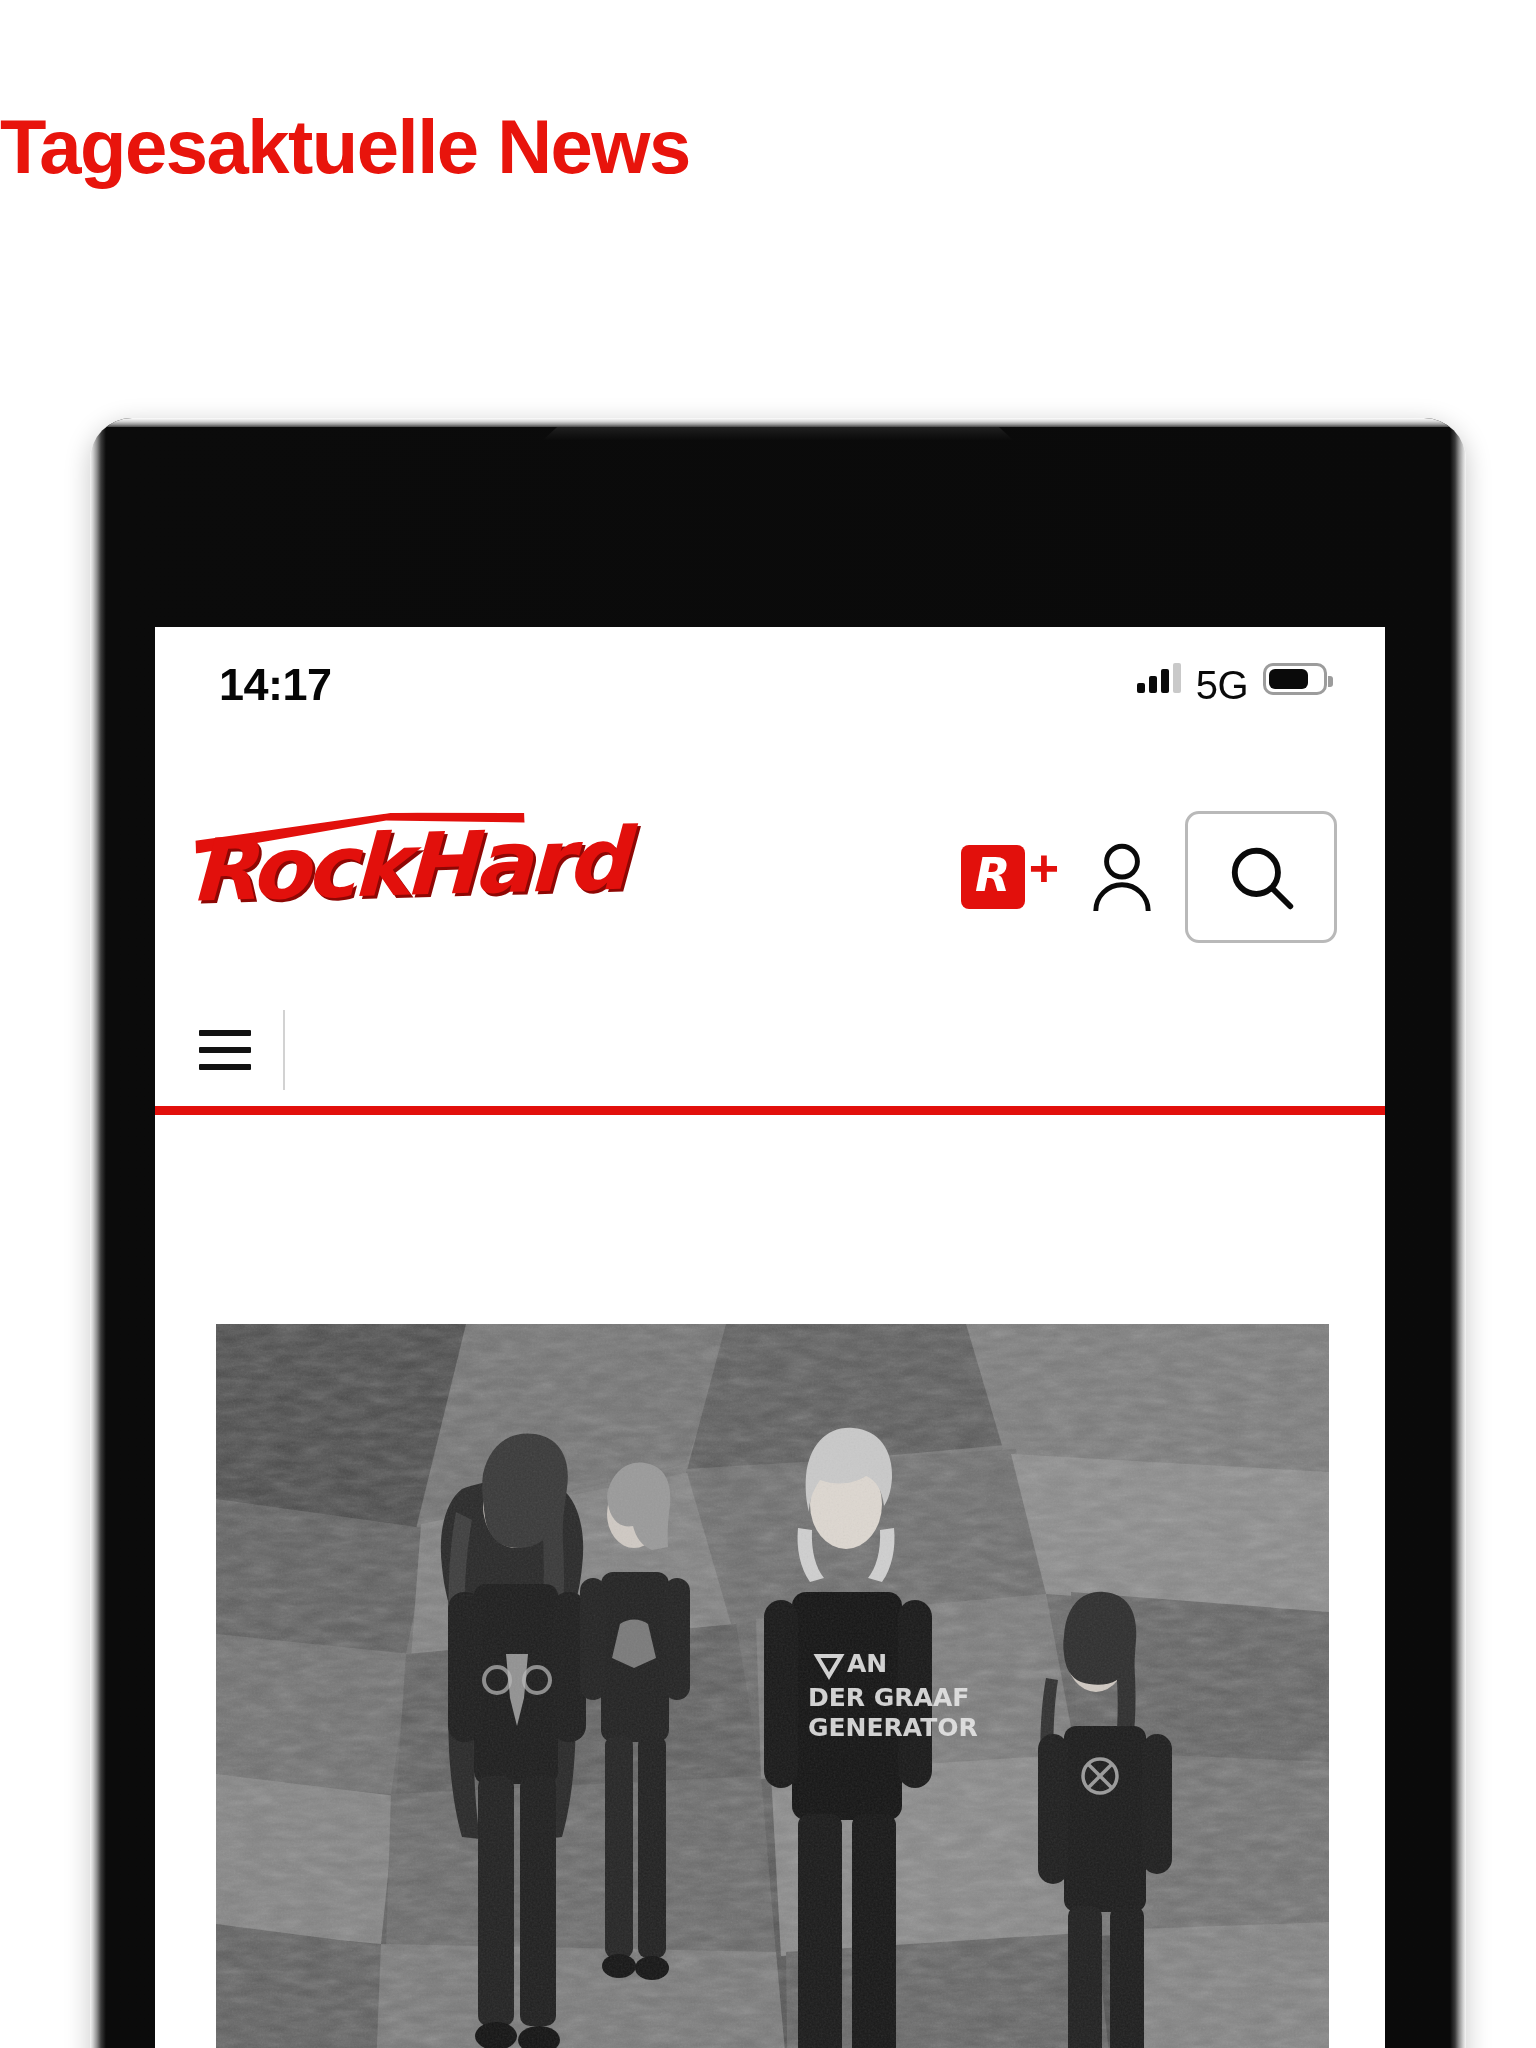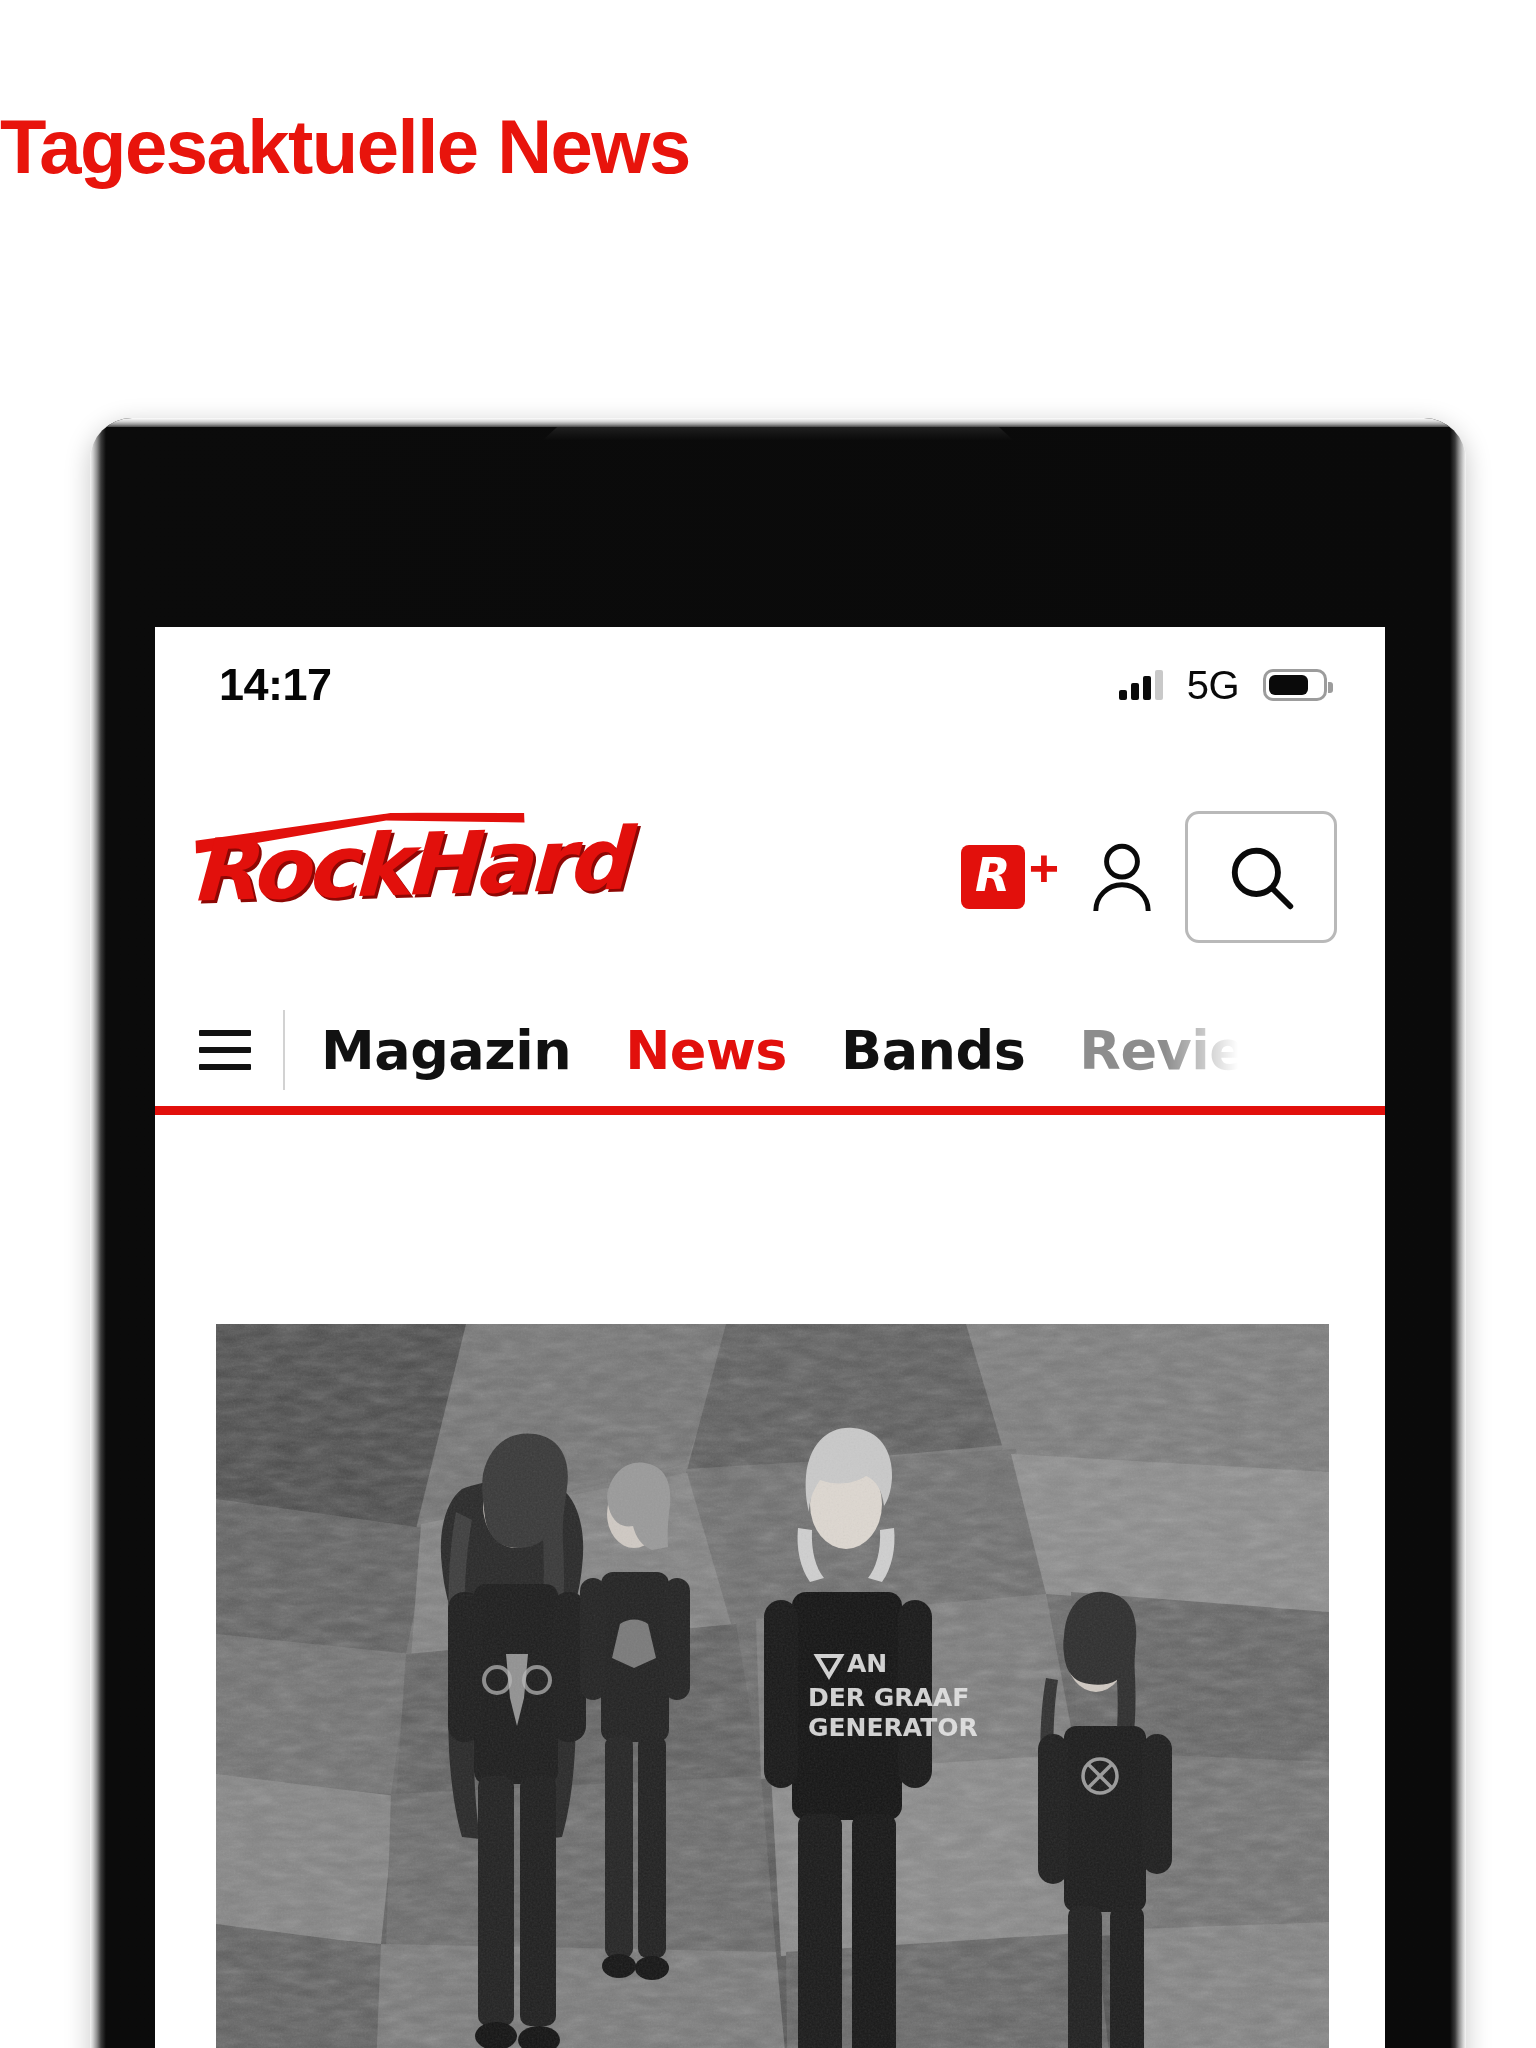--- a/index.html
+++ b/index.html
@@ -93,21 +93,21 @@
     justify-content: space-between;
     padding: 0 58px 0 64px;
   }
   .status-time {
     font-size: 45px;
     font-weight: bold;
     color: #060606;
     letter-spacing: -0.5px;
     font-family: "Liberation Sans", sans-serif;
   }
-  .status-right { display: flex; align-items: center; gap: 24px; }
+  .status-right { display: flex; align-items: flex-start; gap: 15px; }
   .signal { display: flex; align-items: flex-end; gap: 4px; height: 30px; }
   .signal i { display: block; width: 8px; background: #0a0a0a; border-radius: 2px; }
   .signal i:nth-child(1) { height: 10px; }
   .signal i:nth-child(2) { height: 17px; }
   .signal i:nth-child(3) { height: 24px; }
   .signal i:nth-child(4) { height: 30px; background: #c9c9c9; }
   .net-label {
     font-size: 40px;
     color: #0a0a0a;
     font-family: "Liberation Sans", sans-serif;
@@ -335,26 +335,20 @@
       </div>
     </div>
 
     <div class="nav">
       <div class="hamburger">
         <span></span>
           <span></span>
           <span></span>
       </div>
       <div class="nav-divider"></div>
-      <div class="nav-items">
-        <div class="nav-item">Magazin</div>
-        <div class="nav-item active">News</div>
-        <div class="nav-item">Bands</div>
-        <div class="nav-item cut">Revie</div>
-      </div>
     </div>
     <div class="nav-underline"></div>
 
     <div class="article-image">
       <svg viewBox="0 0 1113 794" preserveAspectRatio="xMidYMid slice">
         <defs>
           <linearGradient id="rockbg" x1="0" y1="0" x2="0.3" y2="1">
             <stop offset="0%" stop-color="#8f8f8f"></stop>
             <stop offset="45%" stop-color="#6a6a6a"></stop>
             <stop offset="100%" stop-color="#4b4b4b"></stop>

